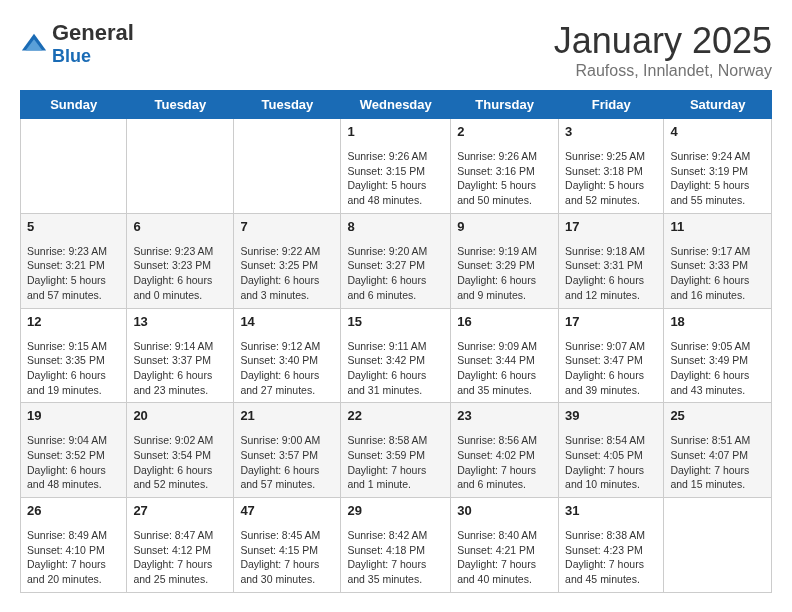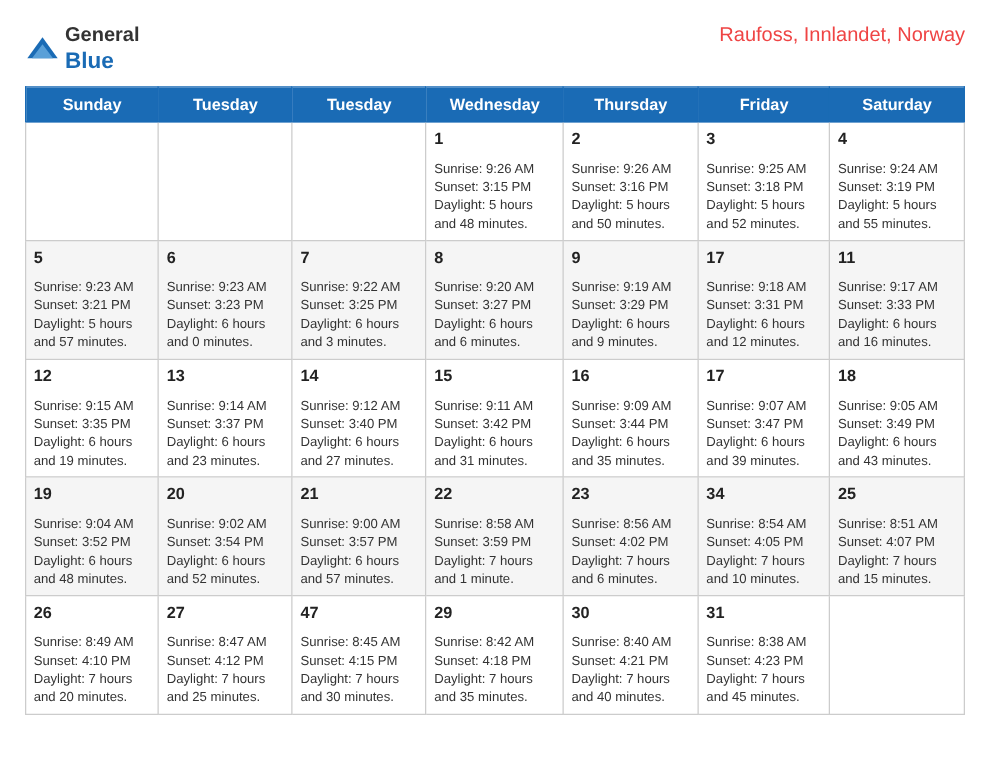--- a/index.html
+++ b/index.html
@@ -14,29 +14,29 @@
       display: flex;
       justify-content: space-between;
       align-items: flex-start;
       margin-bottom: 10px;
     }
     .logo {
       display: flex;
       align-items: center;
       gap: 4px;
     }
-    .logo-text-general { font-size: 16px; font-weight: bold; color: #333; }
+    .logo-text-general { font-size: 22px; font-weight: bold; color: #333; }
     .logo-text-blue { font-size: 18px; font-weight: bold; color: #1a6bb5; }
     .logo-icon {
       width: 28px;
       height: 28px;
     }
     .title-block { text-align: right; }
     .title-block h1 { font-size: 36px; color: #333; font-weight: normal; }
-    .title-block h2 { font-size: 16px; color: #ef4444; font-weight: normal; }
+    .title-block h2 { font-size: 16px; color: #737373; font-weight: normal; }
     .calendar {
       width: 100%;
       border-collapse: collapse;
     }
     .calendar thead tr th {
       background-color: #1a6bb5;
       color: #fff;
       text-align: center;
       padding: 6px 8px;
       font-size: 13px;
@@ -78,20 +78,21 @@
     <svg class="logo-icon" viewBox="0 0 30 30" xmlns="http://www.w3.org/2000/svg">
       <polygon points="15,4 28,22 2,22" fill="#1a6bb5"></polygon>
       <polygon points="15,10 24,22 6,22" fill="#5aa0d8"></polygon>
     </svg>
     <div>
       <span class="logo-text-general">General</span><br>
       <span class="logo-text-blue">Blue</span>
     </div>
   </div>
   <div class="title-block">
+    <h1>January 2025</h1>
     <h2>Raufoss, Innlandet, Norway</h2>
   </div>
 </div>
 
 <table class="calendar">
   <thead>
     <tr>
     <th>Sunday</th>
         <th>Tuesday</th>
         <th>Tuesday</th>
@@ -198,21 +199,21 @@
         </td>
         <td>
           <div class="day-number">22</div>
           <div class="day-info">Sunrise: 8:58 AM<br>Sunset: 3:59 PM<br>Daylight: 7 hours and 1 minute.</div>
         </td>
         <td>
           <div class="day-number">23</div>
           <div class="day-info">Sunrise: 8:56 AM<br>Sunset: 4:02 PM<br>Daylight: 7 hours and 6 minutes.</div>
         </td>
         <td>
-          <div class="day-number">34</div>
+          <div class="day-number">39</div>
           <div class="day-info">Sunrise: 8:54 AM<br>Sunset: 4:05 PM<br>Daylight: 7 hours and 10 minutes.</div>
         </td>
         <td>
           <div class="day-number">25</div>
           <div class="day-info">Sunrise: 8:51 AM<br>Sunset: 4:07 PM<br>Daylight: 7 hours and 15 minutes.</div>
         </td>
       </tr>
       <tr>
         <td>
           <div class="day-number">26</div>

